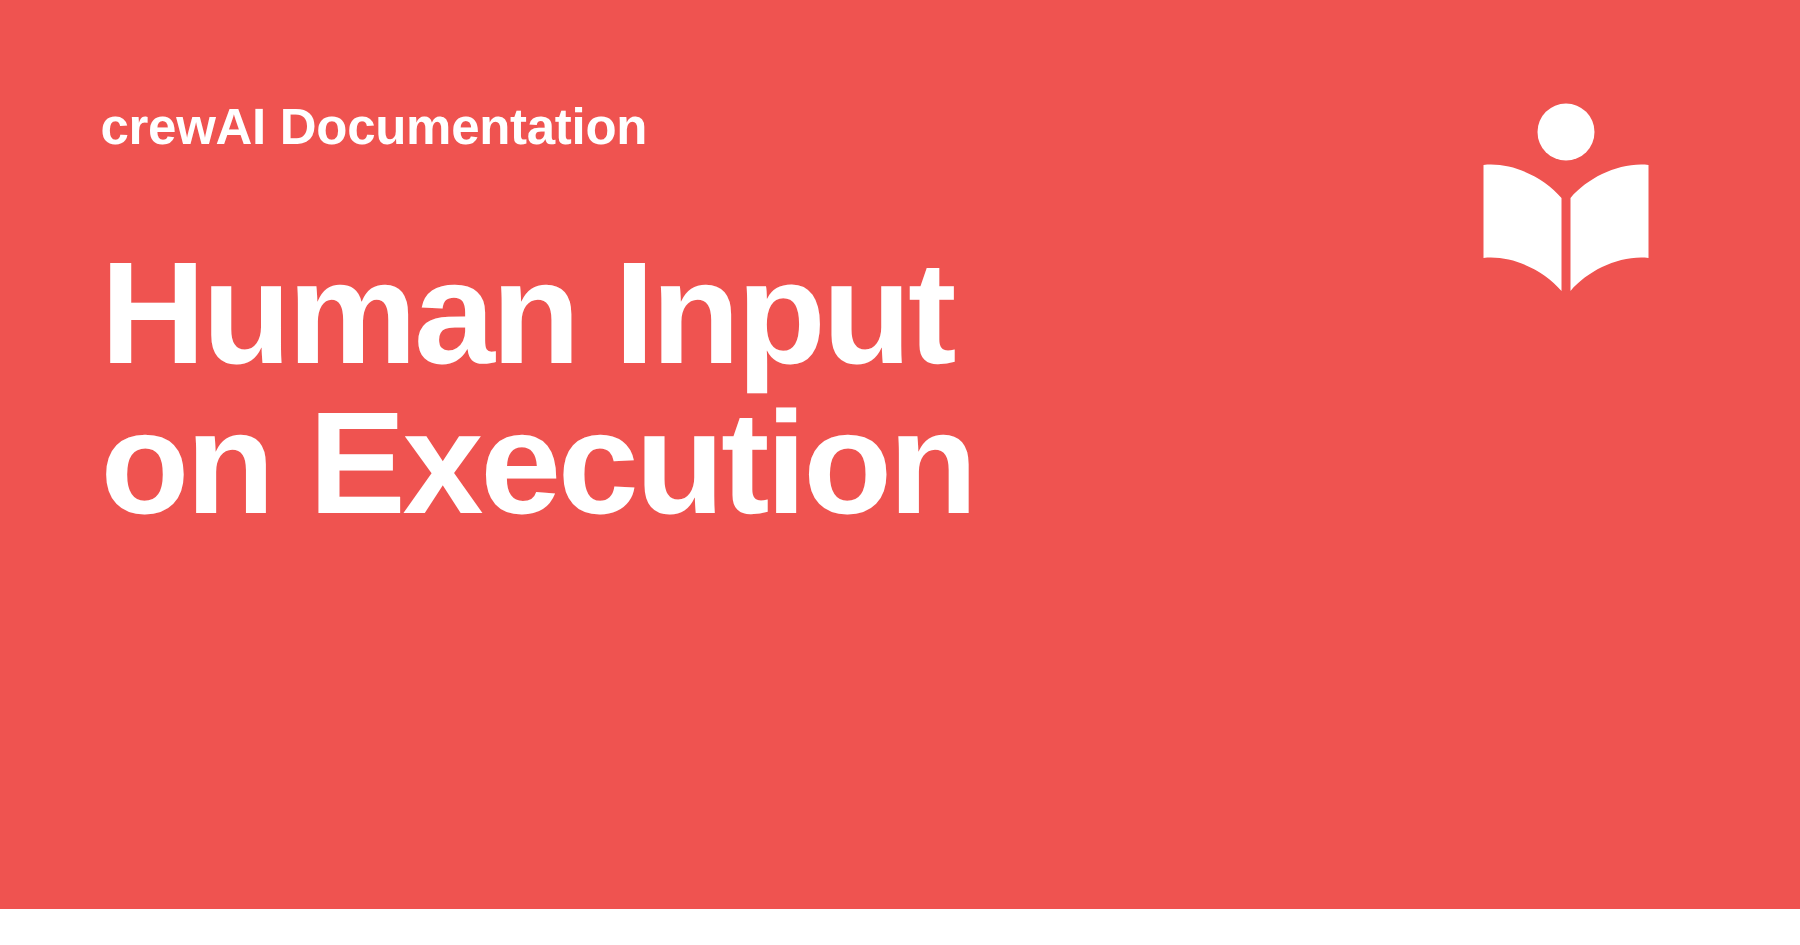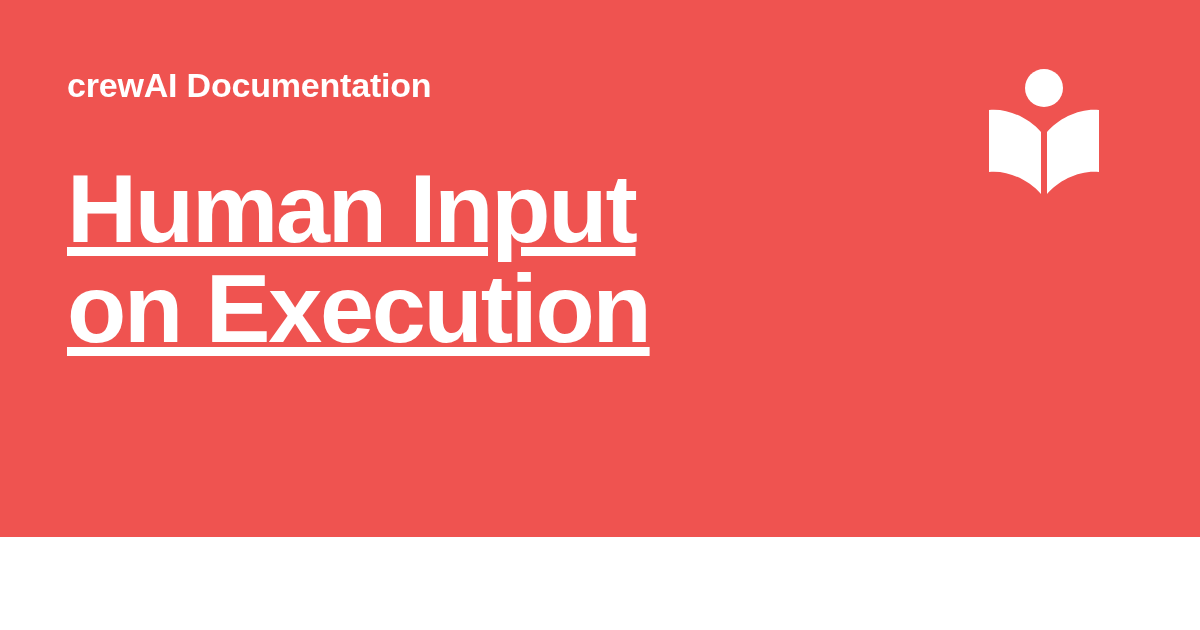--- a/index.html
+++ b/index.html
@@ -13,21 +13,21 @@
     height: 630px;
     overflow: hidden;
     font-family: "Liberation Sans", sans-serif;
     -webkit-font-smoothing: antialiased;
   }
 
   .og-card {
     position: relative;
     box-sizing: border-box;
     width: 1200px;
-    height: 537px;
+    height: 606px;
     background: #ef5350;
     overflow: hidden;
   }
 
   
   .content {
     position: absolute;
     left: 67px;
     top: 63px;
     width: 780px;
@@ -64,21 +64,21 @@
     display: block;
   }
 </style>
 </head>
 <body>
 
 <div class="og-card" style="background: rgb(239, 83, 80);">
 
   <div class="content">
     <p class="eyebrow" style="color: rgb(255, 255, 255);">crewAI Documentation</p>
-    <h1 class="title" style="color: rgb(255, 255, 255); text-decoration: underline;">Human Input on Execution</h1>
+    <h1 class="title" style="color: rgb(255, 255, 255);">Human Input on Execution</h1>
   </div>
 
   <svg class="logo" viewBox="0 0 116 134" xmlns="http://www.w3.org/2000/svg" aria-hidden="true">
 
     <circle cx="58" cy="24" r="19" fill="#ffffff"></circle>
 
     <path d="M3 46
              C 22 44 43 54 55 68
              L 55 130
              C 43 116 22 106 3 108

